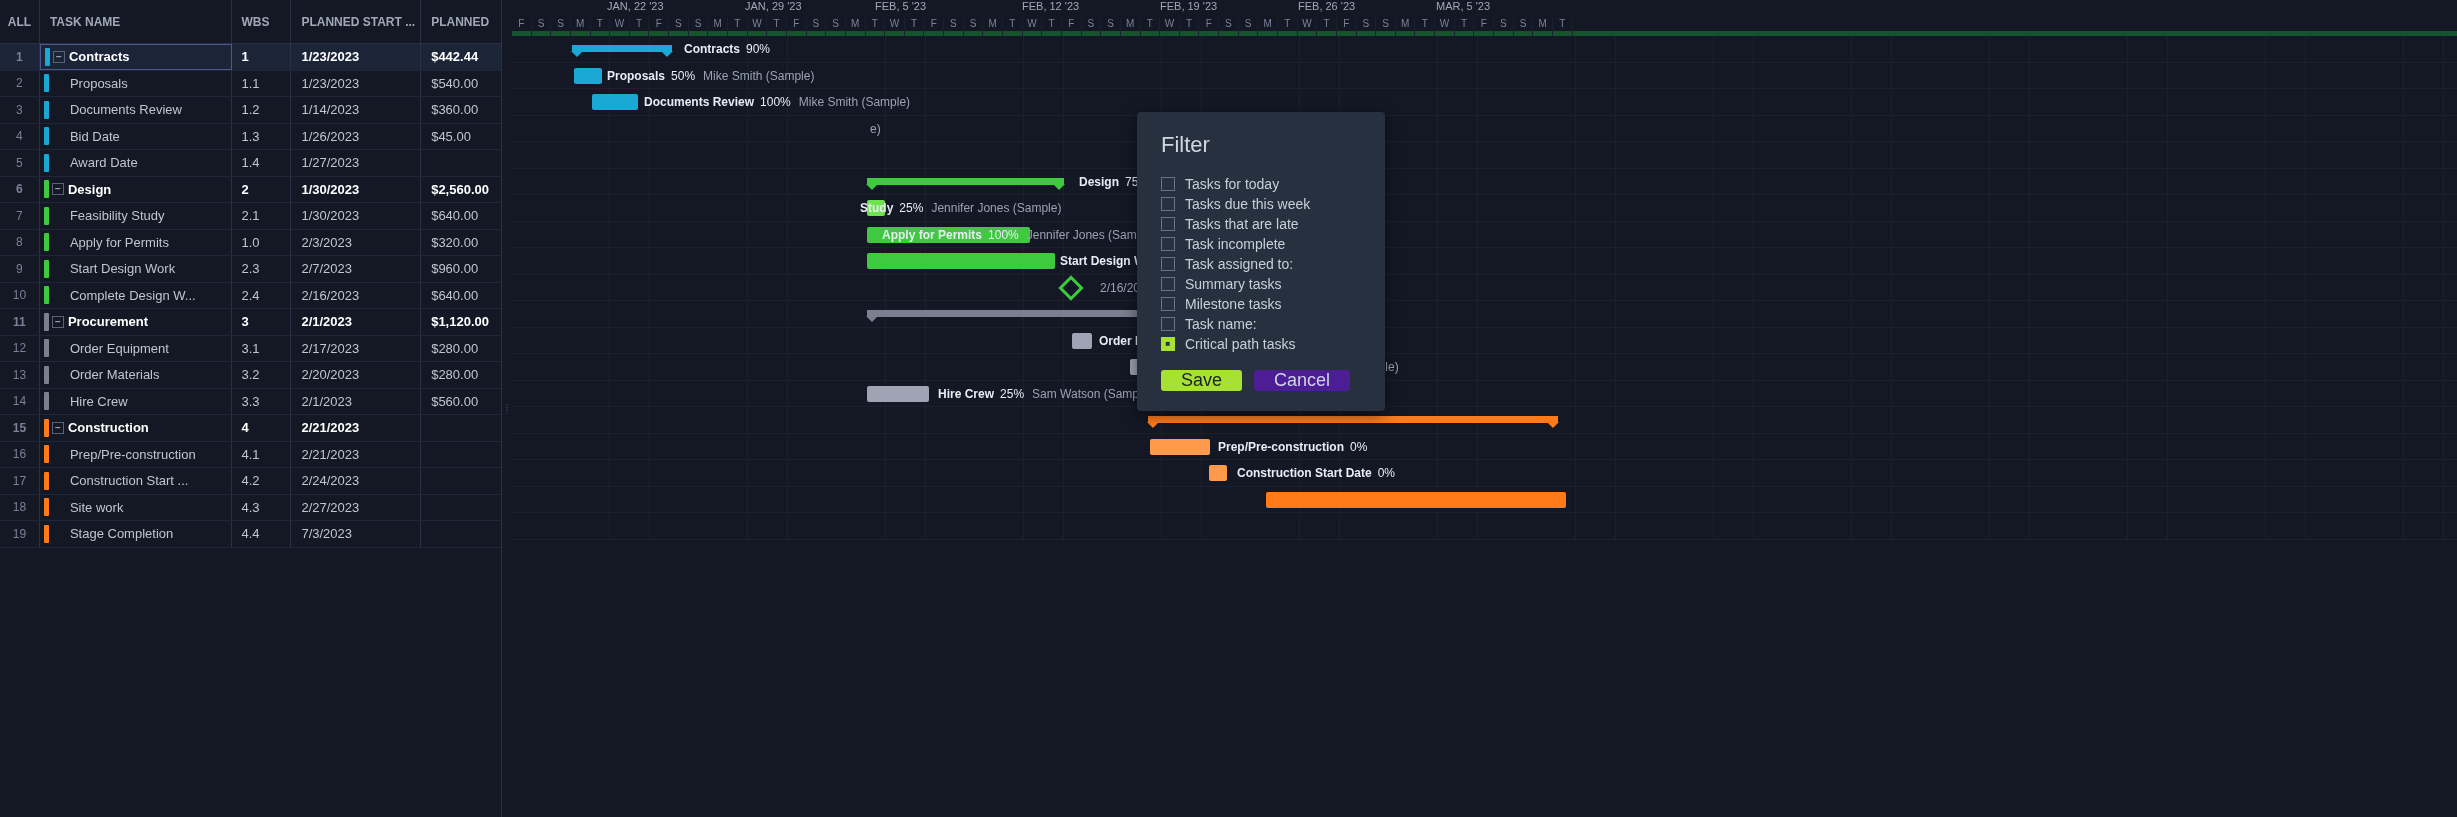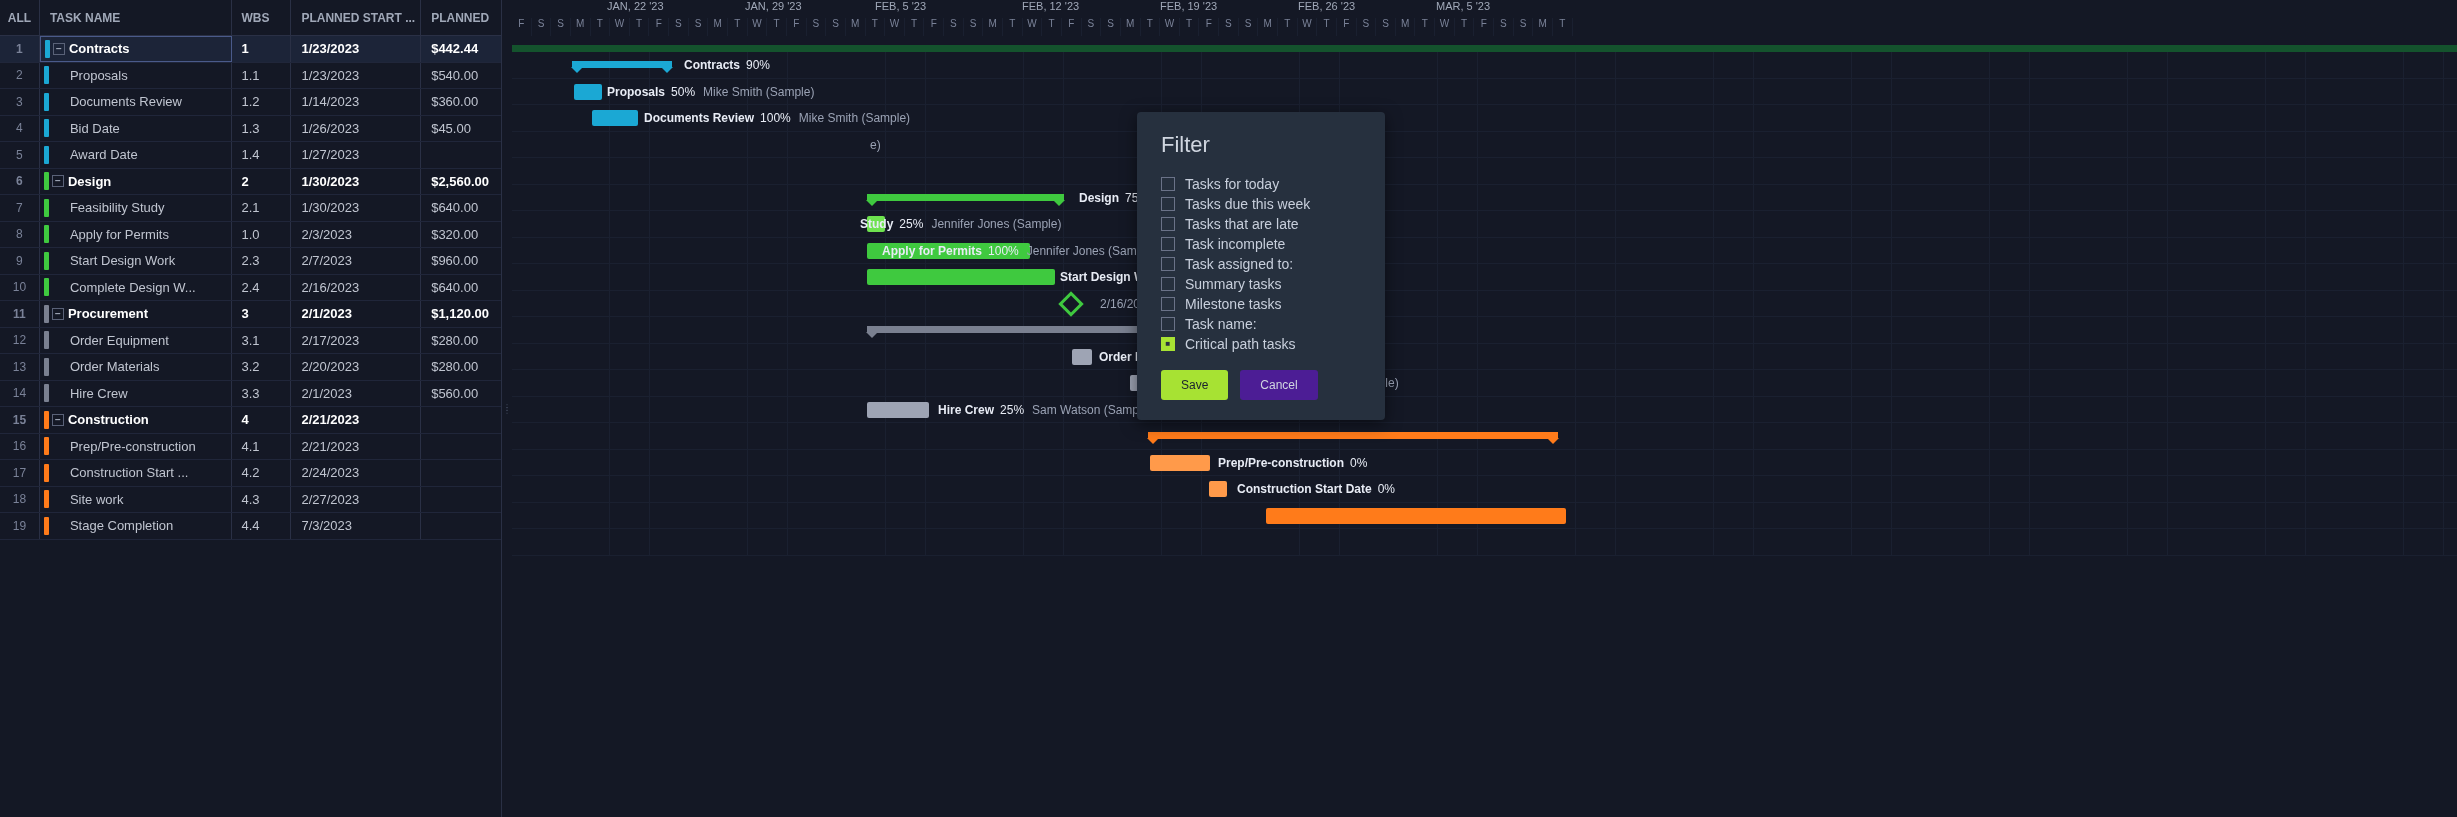--- a/index.html
+++ b/index.html
@@ -16,21 +16,21 @@
       height: 817px;
       position: relative;
     }
     .grid-panel {
       width: 502px;
       background: #141825;
       border-right: 1px solid #2a3045;
     }
     .grid-header {
       display: flex;
-      height: 36px;
+      height: 44px;
       background: #141825;
       border-bottom: 1px solid #2a3045;
       font-size: 12px;
       font-weight: 600;
       color: #a0a8b8;
     }
     .col-all { width: 40px; display:flex; align-items:center; justify-content:center; border-right:1px solid #2a3045; }
     .col-name { width: 192px; display:flex; align-items:center; padding-left:10px; border-right:1px solid #2a3045; }
     .col-wbs { width: 60px; display:flex; align-items:center; padding-left:10px; border-right:1px solid #2a3045; }
     .col-start { width: 130px; display:flex; align-items:center; padding-left:10px; border-right:1px solid #2a3045; }
@@ -58,23 +58,23 @@
     .gray { background:#7a8090; }
     .orange { background:#ff7b1a; }
 
     .gantt-panel {
       flex: 1;
       background: #141825;
       position: relative;
       overflow: hidden;
     }
     .timeline-header {
-      height: 52px;
+      height: 36px;
       background: #141825;
-      border-bottom: 7px solid #14532d;
+      border-bottom: 5px solid #14532d;
       position: relative;
     }
     .month-row { height: 18px; display:flex; position:relative; }
     .month-cell { position:absolute; font-size:11px; color:#a0a8b8; top:0; white-space:nowrap; }
     .day-row { height:18px; display:flex; position:relative; }
     .day-cell { width:19.65px; text-align:center; font-size:10px; color:#7a8298; border-right:1px solid #1a2030; }
     .gantt-body { position:relative; background-image: repeating-linear-gradient(90deg, transparent, transparent 97px, #1a2030 97px, #1a2030 98px, transparent 98px, transparent 137px, #1a2030 137px, #1a2030 138px); }
     .gantt-row { height:26.5px; position:relative; border-bottom:1px solid #1a2030; }
 
     .bar { position:absolute; height:16px; top:5px; border-radius:2px; }
@@ -114,21 +114,21 @@
       z-index: 100;
       box-shadow: 0 4px 16px rgba(0,0,0,0.5);
     }
     .filter-title { font-size: 22px; color:#d0d6e0; margin-bottom: 18px; }
     .filter-options { }
     .filter-option { display:flex; align-items:center; margin-bottom:4px; font-size:14px; color:#c8cfdc; }
     .checkbox { width:14px; height:14px; border:1px solid #6a7288; margin-right:10px; display:inline-flex; align-items:center; justify-content:center; }
     .checkbox.checked { background:#a7e233; border-color:#a7e233; }
     .checkbox.checked::after { content:"■"; color:#2a3040; font-size:8px; line-height:1; }
     .filter-buttons { display:flex; gap:12px; margin-top:18px; }
-    .btn { padding:8px 20px; border-radius:3px; border:none; font-size:12px; cursor:pointer; }
+    .btn { padding:0 20px; border-radius:3px; border:none; font-size:18px; cursor:pointer; }
     .btn-save { background:#a7e233; color:#1a2030; font-weight:500; }
     .btn-cancel { background:#4c1d95; color:#d0d6e0; }
   </style>
 </head>
 <body>
 
 <div class="container">
 
   <div class="grid-panel">
     <div class="grid-header">

